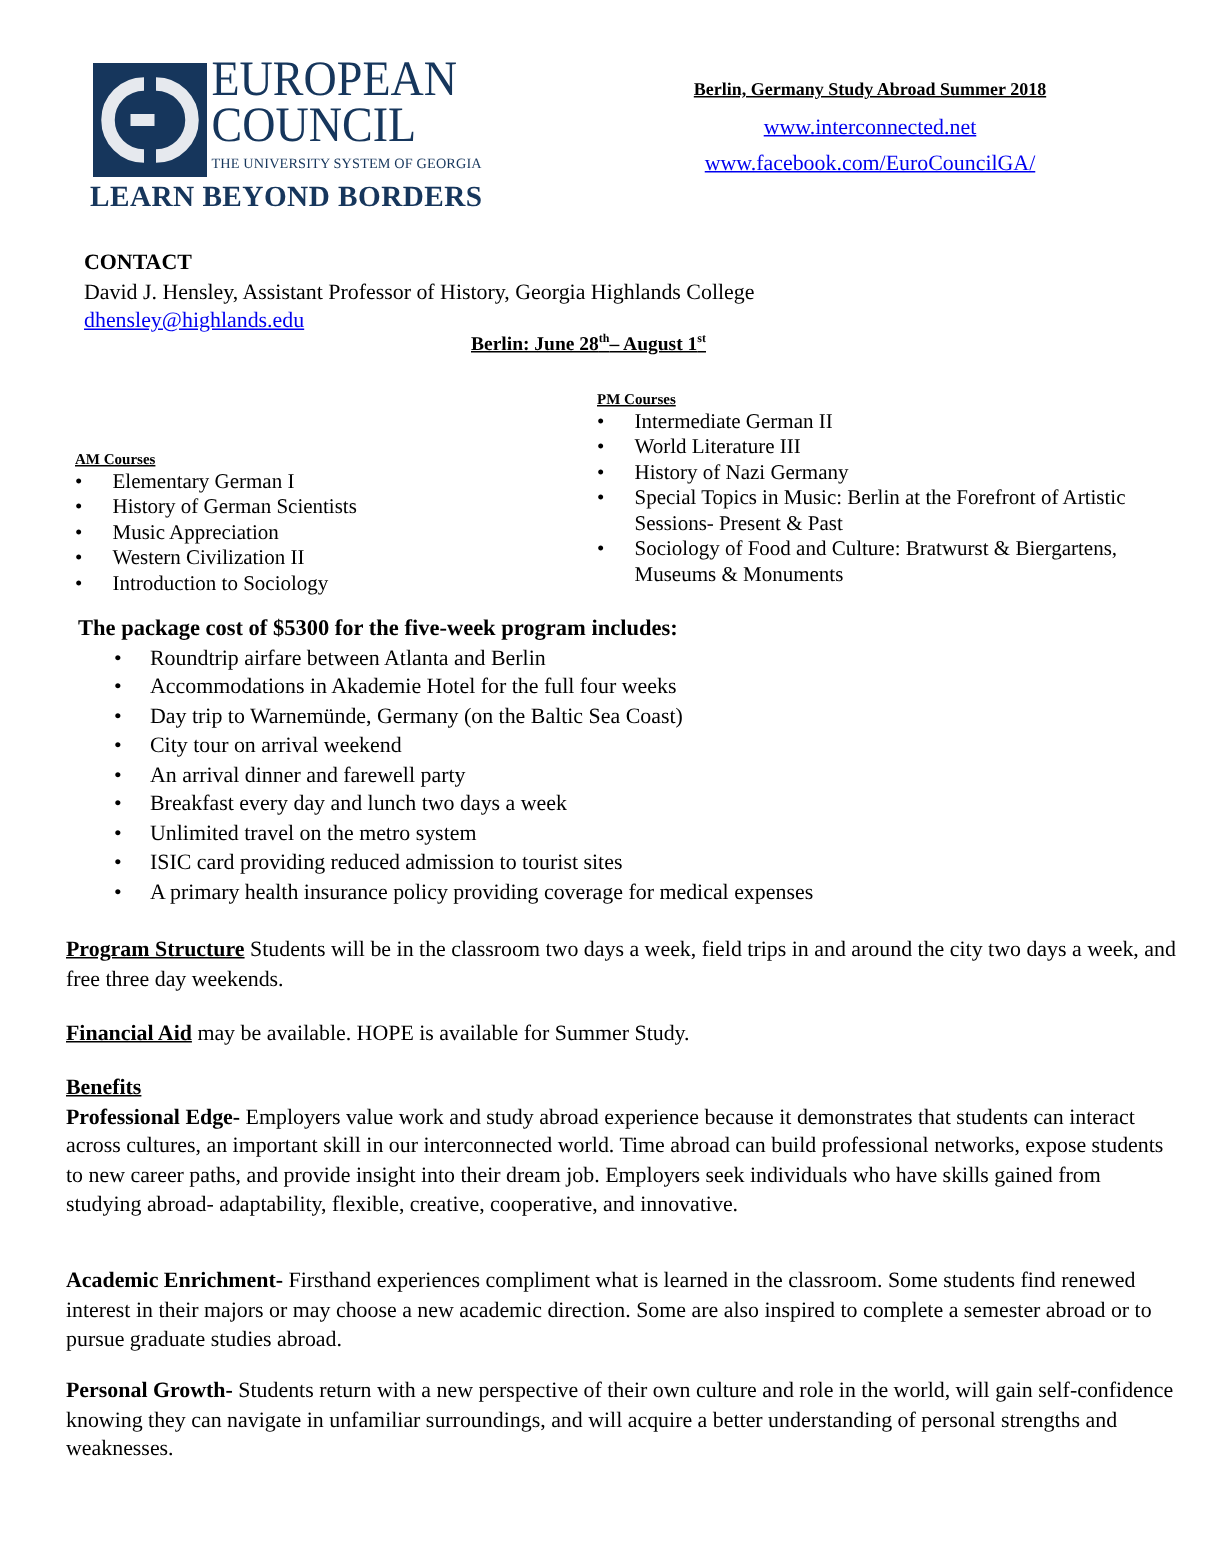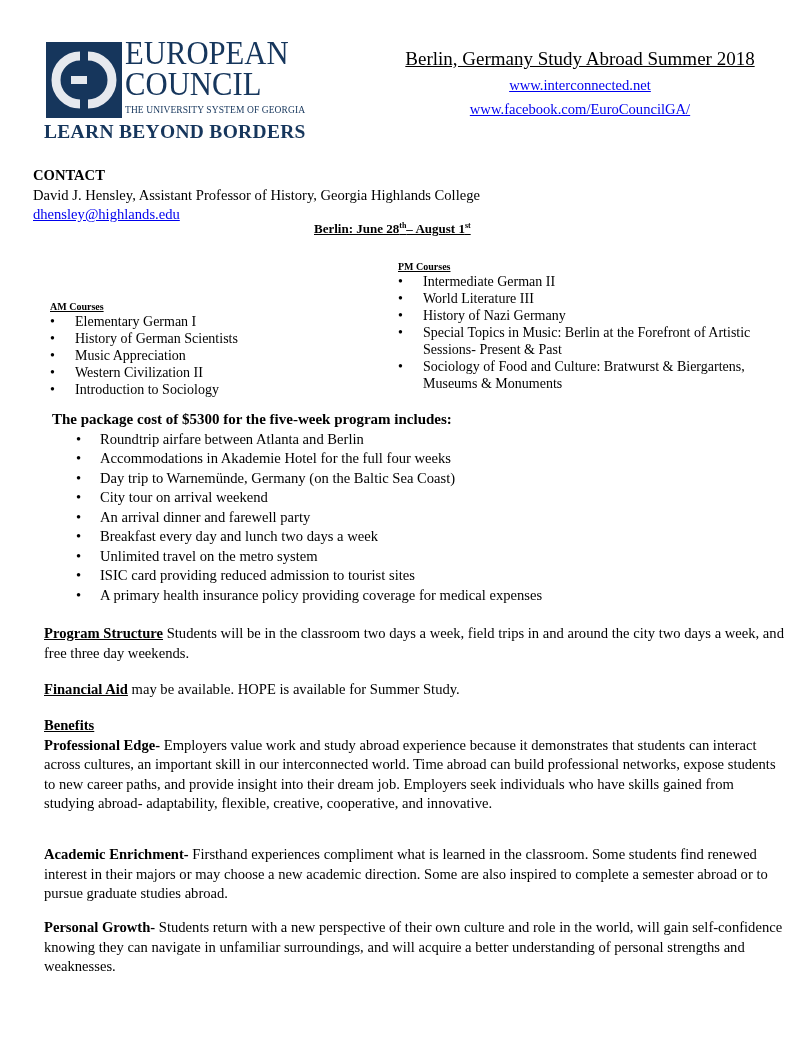--- a/index.html
+++ b/index.html
@@ -4,36 +4,36 @@
 <style>
   html, body { margin: 0; padding: 0; background: #ffffff; }
   body {
     width: 807px; height: 1044px; position: relative; overflow: hidden;
     font-family: "Liberation Serif", "DejaVu Serif", serif;
     color: #000; font-size: 14.6px; line-height: 19.5px;
   }
   a { color: #0000ee; text-decoration: underline; }
 
   
-  .logo { position: absolute; left: 46px; top: 42px; width: 260px; height: 100px; }
+  .logo { position: absolute; left: 62px; top: 42px; width: 260px; height: 100px; }
   .logo-box { position: absolute; left: 0; top: 0; width: 76px; height: 76px; background: #16365c; }
   .logo-box svg { position: absolute; left: 0; top: 0; }
   .logo-word { position: absolute; color: #16365c; font-family: "Liberation Serif", serif; letter-spacing: 0px; }
   .logo-word.w1 { left: 79px; top: -6px; font-size: 33px; line-height: 34px; transform: scaleX(0.93); transform-origin: left; }
   .logo-word.w2 { left: 79px; top: 25px; font-size: 33px; line-height: 34px; transform: scaleX(0.93); transform-origin: left; }
   .logo-sub { position: absolute; left: 79px; top: 63px; color: #16365c; font-size: 9.5px; line-height: 11px; letter-spacing: 0.1px; }
   .logo-tag { position: absolute; left: -2px; top: 79px; color: #16365c; font-weight: bold; font-size: 19.5px; line-height: 22px; letter-spacing: 0.3px; white-space: nowrap; }
 
   
   .hdr { position: absolute; left: 370px; top: 48px; width: 420px; text-align: center; }
-  .hdr-title { font-weight: normal; font-size: 19px; text-decoration: underline; line-height: 22px; }
+  .hdr-title { font-weight: bold; font-size: 12px; text-decoration: underline; line-height: 22px; }
   .hdr-link { display: block; margin-top: 6px; font-size: 14.6px; line-height: 18px; }
 
   
-  .contact { position: absolute; left: 33px; top: 166px; }
+  .contact { position: absolute; left: 56px; top: 166px; }
   .contact .lbl { font-weight: bold; }
   .dates { position: absolute; left: 314px; top: 219px; font-weight: bold; text-decoration: underline; font-size: 13px; }
   .dates sup { font-size: 8px; line-height: 0; }
 
   
   .col { position: absolute; top: 261px; }
   .col.am { left: 50px; margin-top: 40px; }
   .col.pm { left: 398px; width: 380px; }
   .col-h { font-weight: bold; font-size: 10px; line-height: 12px; text-decoration: underline; }
   ul.courses { list-style: none; margin: 0; padding: 0; }

